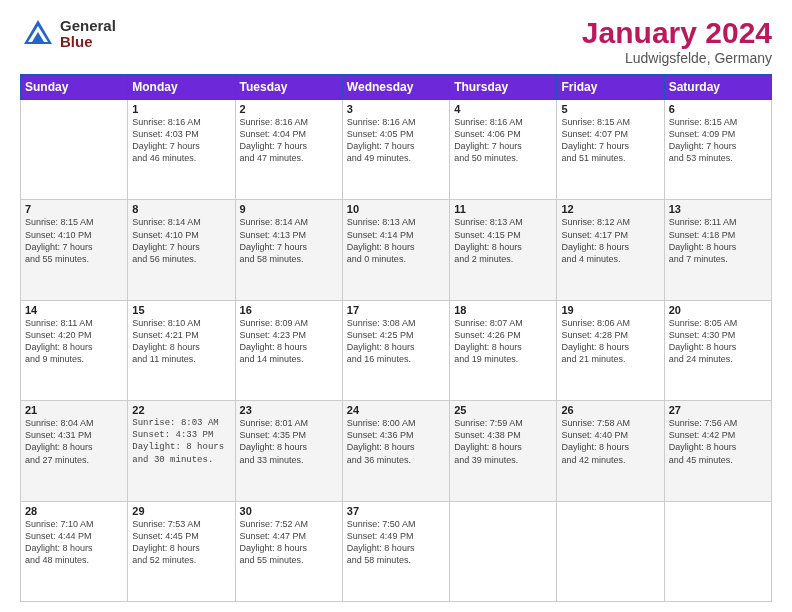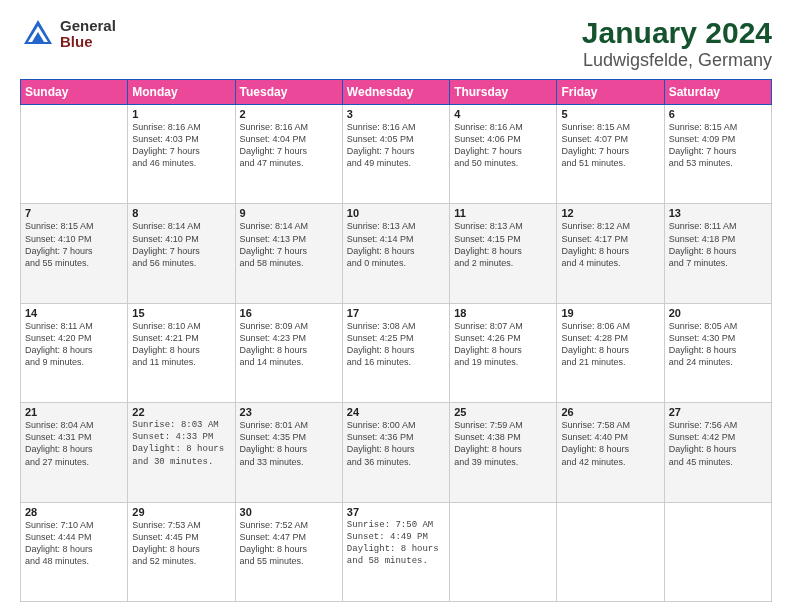--- a/index.html
+++ b/index.html
@@ -46,24 +46,24 @@
     .logo-icon {
       width: 36px;
       height: 36px;
     }
     .title-block {
       text-align: right;
     }
     .title-month {
       font-size: 30px;
       font-weight: bold;
-      color: #14532d;
+      color: #be185d;
     }
     .title-location {
-      font-size: 18px;
+      font-size: 14px;
       color: #555;
     }
     .calendar {
       flex: 1;
       border: 1px solid #ccc;
       border-collapse: collapse;
       width: 100%;
       table-layout: fixed;
     }
     .calendar th {
@@ -93,21 +93,21 @@
     .day-info {
       font-size: 9px;
       line-height: 1.35;
       color: #444;
     }
     .empty-cell {
       background: #f9f9f9;
     }
     tr:nth-child(odd) td { background: #ffffff; }
     tr:nth-child(even) td { background: #f4f4f4; }
-    .calendar thead tr th { background: #ec4899; }
+    .calendar thead tr th { background: #6d28d9; }
   </style>
 </head>
 <body>
 
 <div class="page">
   <div class="header">
     <div class="logo">
       <svg class="logo-icon" viewBox="0 0 36 36">
         <polygon points="18,4 32,28 4,28" fill="#2266cc"></polygon>
         <polygon points="18,10 28,26 8,26" fill="#fff"></polygon>
@@ -352,21 +352,21 @@
           </td>
           <td>
             <span class="day-number">30</span>
             <div class="day-info" style="white-space: pre-line;">Sunrise: 7:52 AM
 Sunset: 4:47 PM
 Daylight: 8 hours
 and 55 minutes.</div>
           </td>
           <td>
             <span class="day-number">37</span>
-            <div class="day-info" style="white-space: pre-line; font-family: Liberation Mono, monospace;">Sunrise: 7:50 AM
+            <div class="day-info" style="white-space: pre-line;">Sunrise: 7:50 AM
 Sunset: 4:49 PM
 Daylight: 8 hours
 and 58 minutes.</div>
           </td>
           <td class="empty-cell"></td>
           <td class="empty-cell"></td>
           <td class="empty-cell"></td>
         </tr>
       </tbody>
   </table>

